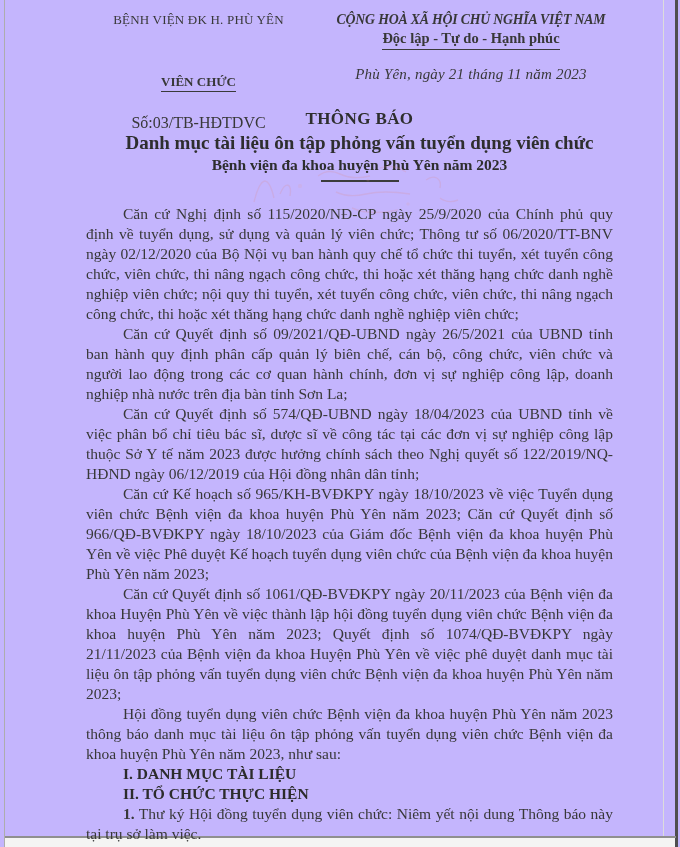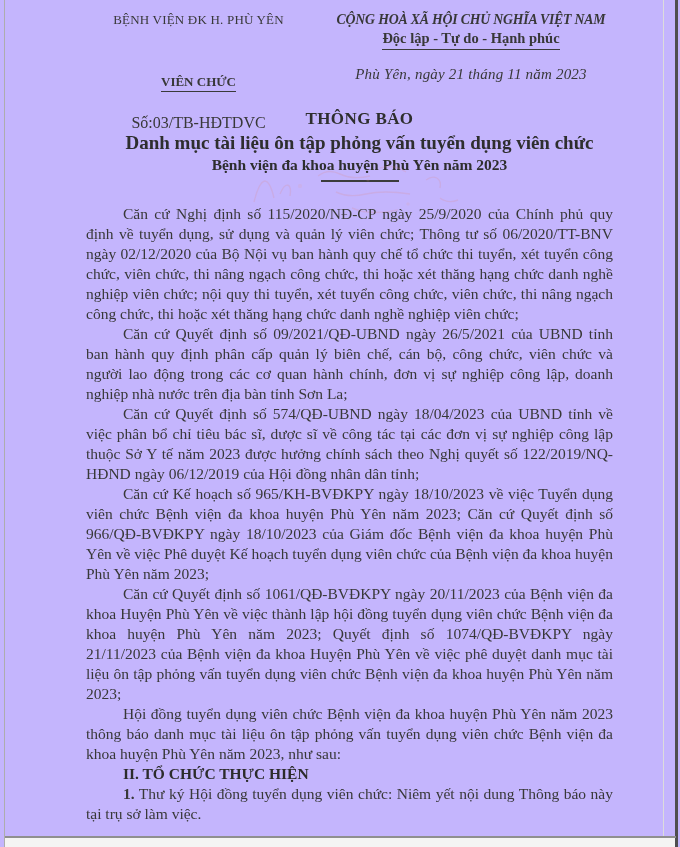--- a/index.html
+++ b/index.html
@@ -93,17 +93,18 @@
     </g>
   </svg>
 
   <div class="body">
     <p>Căn cứ Nghị định số 115/2020/NĐ-CP ngày 25/9/2020 của Chính phủ quy định về tuyển dụng, sử dụng và quản lý viên chức; Thông tư số 06/2020/TT-BNV ngày 02/12/2020 của Bộ Nội vụ ban hành quy chế tổ chức thi tuyển, xét tuyển công chức, viên chức, thi nâng ngạch công chức, thi hoặc xét thăng hạng chức danh nghề nghiệp viên chức; nội quy thi tuyển, xét tuyển công chức, viên chức, thi nâng ngạch công chức, thi hoặc xét thăng hạng chức danh nghề nghiệp viên chức;</p>
     <p>Căn cứ Quyết định số 09/2021/QĐ-UBND ngày 26/5/2021 của UBND tỉnh ban hành quy định phân cấp quản lý biên chế, cán bộ, công chức, viên chức và người lao động trong các cơ quan hành chính, đơn vị sự nghiệp công lập, doanh nghiệp nhà nước trên địa bàn tỉnh Sơn La;</p>
     <p>Căn cứ Quyết định số 574/QĐ-UBND ngày 18/04/2023 của UBND tỉnh về việc phân bổ chỉ tiêu bác sĩ, dược sĩ về công tác tại các đơn vị sự nghiệp công lập thuộc Sở Y tế năm 2023 được hưởng chính sách theo Nghị quyết số 122/2019/NQ-HĐND ngày 06/12/2019 của Hội đồng nhân dân tỉnh;</p>
     <p>Căn cứ Kế hoạch số 965/KH-BVĐKPY ngày 18/10/2023 về việc Tuyển dụng viên chức Bệnh viện đa khoa huyện Phù Yên năm 2023; Căn cứ Quyết định số 966/QĐ-BVĐKPY  ngày 18/10/2023 của Giám đốc Bệnh viện đa khoa huyện Phù Yên về việc Phê duyệt Kế hoạch tuyển dụng viên chức của Bệnh viện đa khoa huyện Phù Yên năm 2023;</p>
     <p>Căn cứ Quyết định số 1061/QĐ-BVĐKPY ngày 20/11/2023 của Bệnh viện đa khoa Huyện Phù Yên về việc thành lập hội đồng tuyển dụng viên chức Bệnh viện đa khoa huyện Phù Yên năm 2023; Quyết định số 1074/QĐ-BVĐKPY ngày 21/11/2023 của Bệnh viện đa khoa Huyện Phù Yên về việc phê duyệt danh mục tài liệu ôn tập phỏng vấn tuyển dụng viên chức Bệnh viện đa khoa huyện Phù Yên năm 2023;</p>
     <p>Hội đồng tuyển dụng viên chức Bệnh viện đa khoa huyện Phù Yên năm 2023 thông báo danh mục tài liệu ôn tập phỏng vấn tuyển dụng viên chức Bệnh viện đa khoa huyện Phù Yên năm 2023, như sau:</p>
+    <p class="sec noj">I. DANH MỤC TÀI LIỆU</p>
     <p class="sec noj">II. TỔ CHỨC THỰC HIỆN</p>
     <p><span class="num-b">1.</span><span> Thư ký Hội đồng tuyển dụng viên chức: Niêm yết nội dung Thông báo này tại trụ sở làm việc.</span></p>
   </div>
 
 </div>
 
 </body></html>

